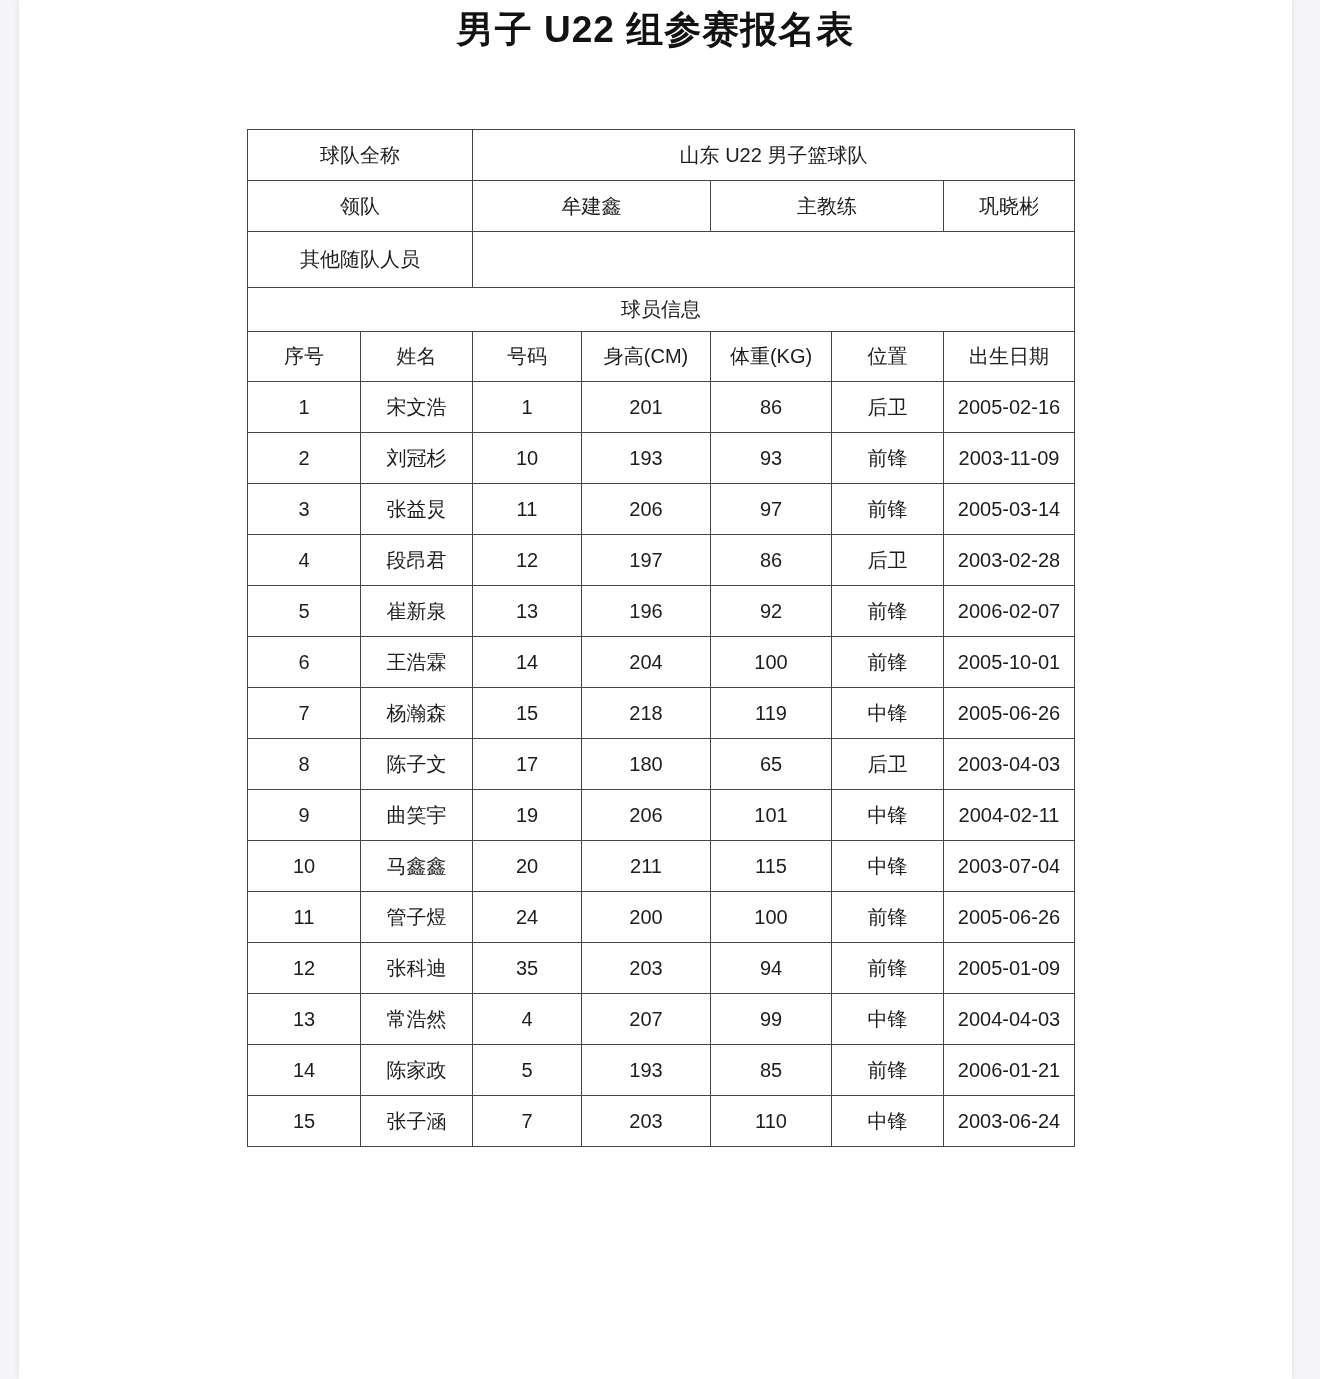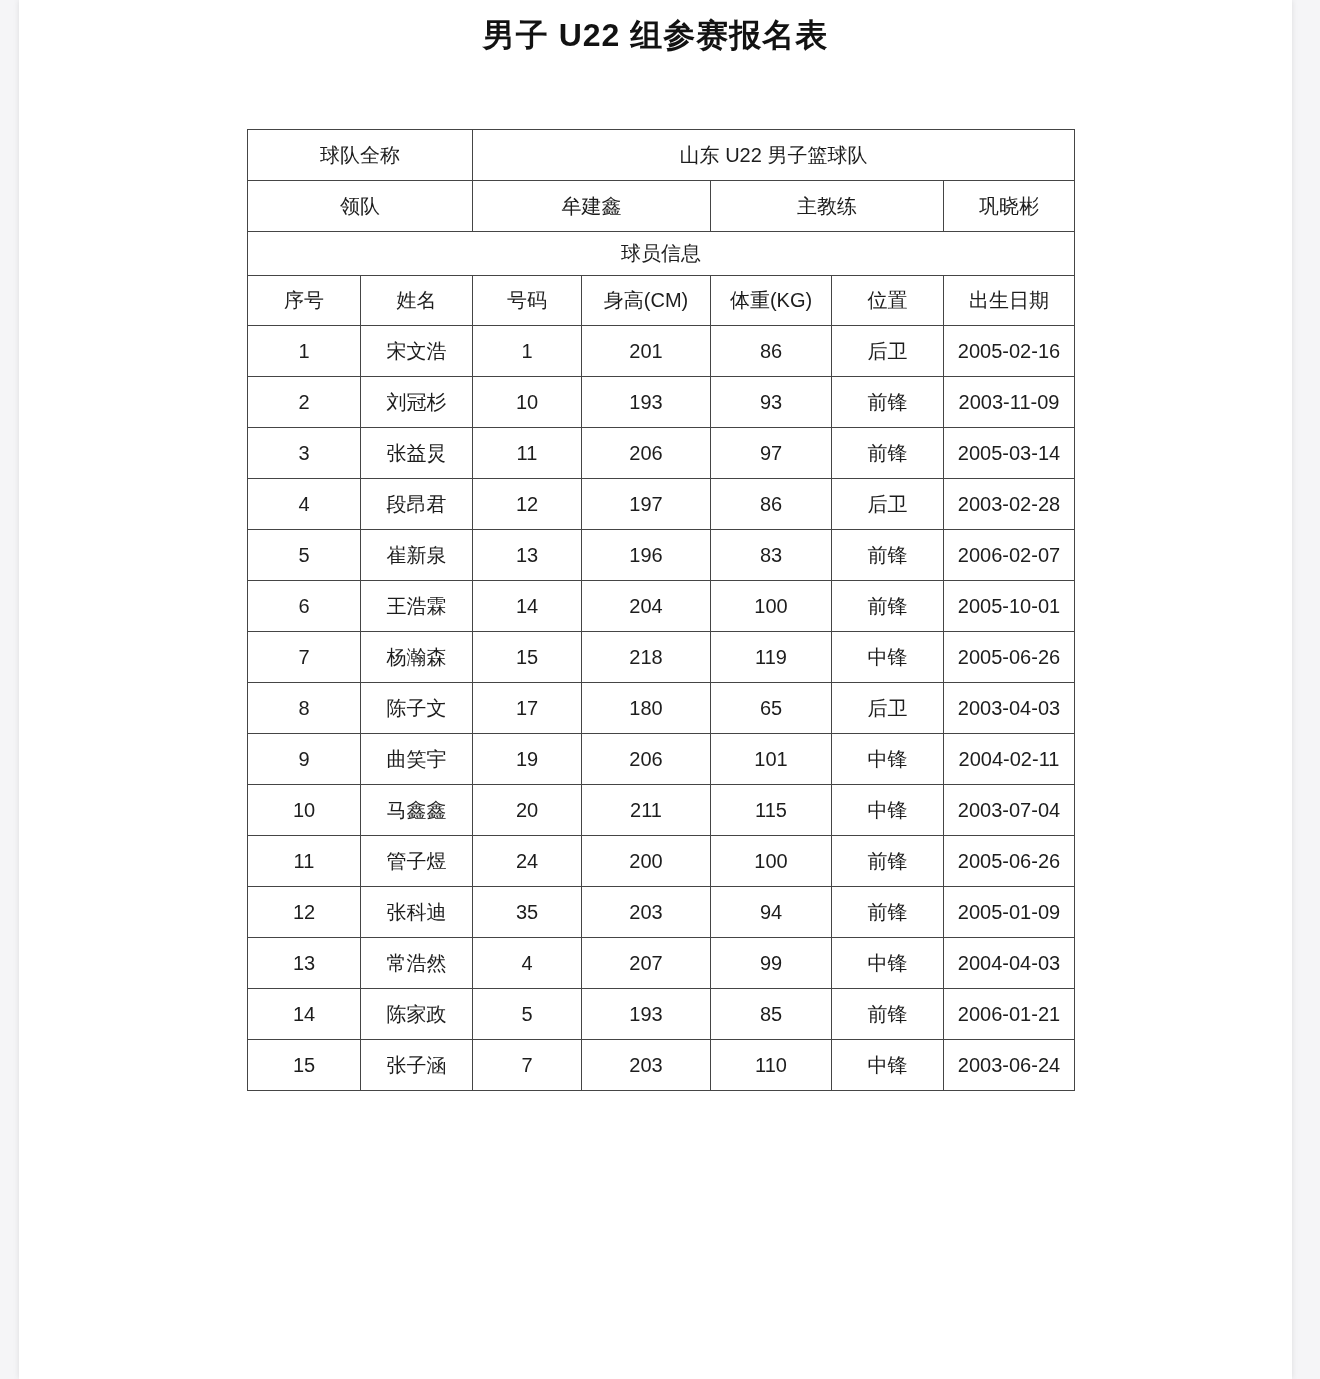--- a/index.html
+++ b/index.html
@@ -15,25 +15,25 @@
     left: 19px;
     top: 0;
     width: 1273px;
     height: 1379px;
     background: #ffffff;
     box-shadow: 0 0 6px rgba(0,0,0,0.10);
     overflow: hidden;
   }
   .doc-title {
     position: absolute;
-    top: 14px;
+    top: 5px;
     left: 0;
     width: 100%;
     text-align: center;
-    font-size: 32px;
+    font-size: 37px;
     font-weight: bold;
     letter-spacing: 1px;
     color: #121212;
   }
   table.reg-table {
     position: absolute;
     left: 228px;
     top: 129px;
     width: 827px;
     border-collapse: collapse;
@@ -78,20 +78,24 @@
         <tr class="info-row">
           <td colspan="2">球队全称</td>
           <td colspan="5">山东  U22 男子篮球队</td>
         </tr>
         <tr class="info-row">
           <td colspan="2">领队</td>
           <td colspan="2">牟建鑫</td>
           <td colspan="2">主教练</td>
           <td>巩晓彬</td>
         </tr>
+        <tr class="other-row">
+          <td colspan="2">其他随队人员</td>
+          <td colspan="5"></td>
+        </tr>
       </tbody>
     <tbody>
       <tr class="section-row">
         <td colspan="7" class="section-cell">球员信息</td>
       </tr>
     </tbody>
     <tbody>
         <tr class="head-row">
           <th>序号</th>
           <th>姓名</th>
@@ -137,21 +141,21 @@
           <td>197</td>
           <td>86</td>
           <td>后卫</td>
           <td>2003-02-28</td>
         </tr>
         <tr class="player-row">
           <td>5</td>
           <td>崔新泉</td>
           <td>13</td>
           <td>196</td>
-          <td>83</td>
+          <td>92</td>
           <td>前锋</td>
           <td>2006-02-07</td>
         </tr>
         <tr class="player-row">
           <td>6</td>
           <td>王浩霖</td>
           <td>14</td>
           <td>204</td>
           <td>100</td>
           <td>前锋</td>

